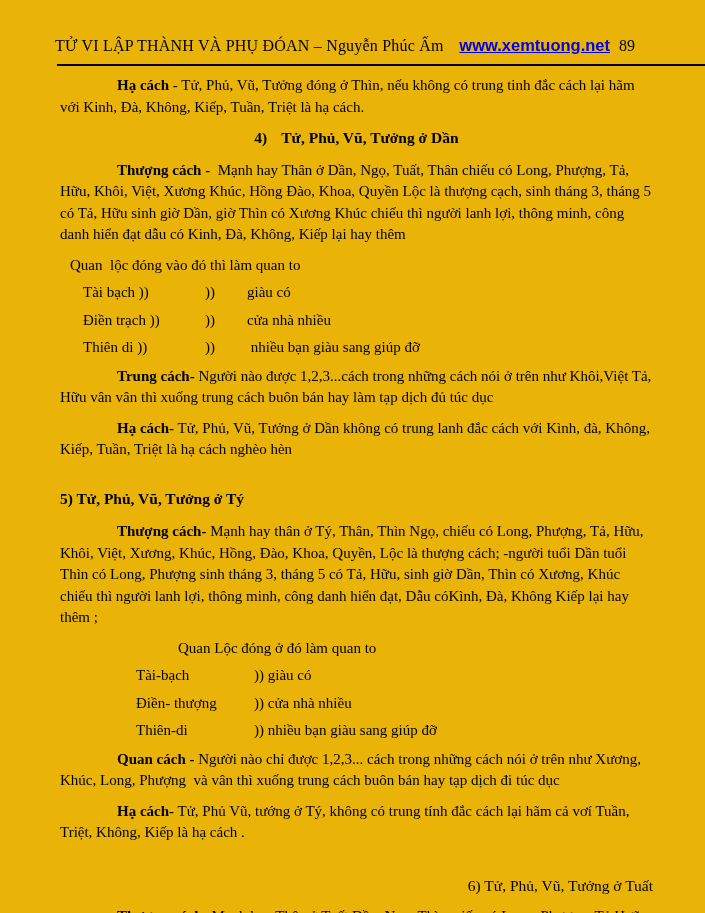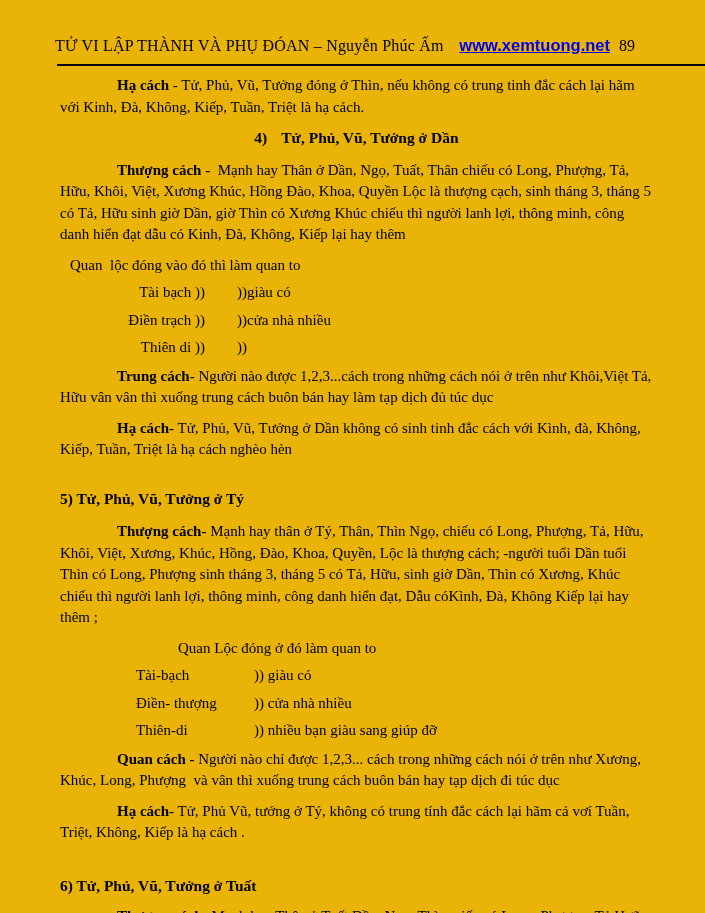--- a/index.html
+++ b/index.html
@@ -61,28 +61,28 @@
   .h-center .h-num{margin-right:14px;}
   .h-center-2{
     font-size:15.5px;
     font-weight:bold;
     text-align:left;
     margin:27px 0 12px;
     white-space:pre-wrap;
   }
   .h-left{
     font-size:15.5px;
-    font-weight:bold;
-    text-align:left;
+    font-weight:normal;
+    text-align:right;
     margin:31px 0 10px;
     white-space:pre-wrap;
   }
   .list-a{margin:3px 0 7px;}
   .list-a .intro{margin:0 0 6px 10px;white-space:pre-wrap;}
-  .list-a .row{display:flex;margin:0 0 6px;text-align:right;}
+  .list-a .row{display:flex;margin:0 0 6px;}
   .list-a .c-label{margin-left:23px;width:122px;white-space:pre-wrap;}
   .list-a .c-marker{width:42px;white-space:pre-wrap;}
   .list-a .c-desc{white-space:pre-wrap;}
   .list-b{margin:2px 0 7px;}
   .list-b .intro{margin:0 0 6px 118px;white-space:pre-wrap;}
   .list-b .row{display:flex;margin:0 0 6px;}
   .list-b .c-label{margin-left:76px;width:118px;white-space:pre-wrap;}
   .list-b .c-desc{white-space:pre-wrap;}
 </style>
 </head>
@@ -114,26 +114,27 @@
           <span class="c-desc">giàu có</span>
       </div>
       <div class="row">
         <span class="c-label">Điền trạch ))</span>
           <span class="c-marker">))</span>
           <span class="c-desc">cửa nhà nhiều</span>
       </div>
       <div class="row">
         <span class="c-label">Thiên di ))</span>
           <span class="c-marker">))</span>
+          <span class="c-desc"> nhiều bạn giàu sang giúp đỡ</span>
       </div>
     </div>
 
     <p class="para"><span class="lead">Trung cách-</span><span> Người nào được 1,2,3...cách trong những cách nói ở trên như Khôi,Việt Tả, Hữu vân vân thì xuống trung cách buôn bán hay làm tạp dịch đủ túc dục</span></p>
 
-    <p class="para"><span class="lead">Hạ cách-</span><span> Tử, Phủ, Vũ, Tưởng ở Dần không có sinh tinh đắc cách với Kình, đà, Không, Kiếp, Tuần, Triệt là hạ cách nghèo hèn</span></p>
+    <p class="para"><span class="lead">Hạ cách-</span><span> Tử, Phủ, Vũ, Tưởng ở Dần không có trung lanh đắc cách với Kình, đà, Không, Kiếp, Tuần, Triệt là hạ cách nghèo hèn</span></p>
 
     <div class="h-center-2"><span>5) Tử, Phủ, Vũ, Tưởng ở Tý</span></div>
 
     <p class="para"><span class="lead">Thượng cách-</span><span> Mạnh hay thân ở Tý, Thân, Thìn Ngọ, chiếu có Long, Phượng, Tả, Hữu, Khôi, Việt, Xương, Khúc, Hồng, Đào, Khoa, Quyền, Lộc là thượng cách; -người tuổi Dần tuổi Thìn có Long, Phượng sinh tháng 3, tháng 5 có Tả, Hữu, sinh giờ Dần, Thìn có Xương, Khúc chiếu thì người lanh lợi, thông minh, công danh hiển đạt, Dẫu cóKình, Đà, Không Kiếp lại hay thêm ;</span></p>
 
     <div class="list-b">
       <p class="intro">Quan Lộc đóng ở đó làm quan to</p>
       <div class="row">
         <span class="c-label">Tài-bạch</span>
           <span class="c-desc">)) giàu có</span>

